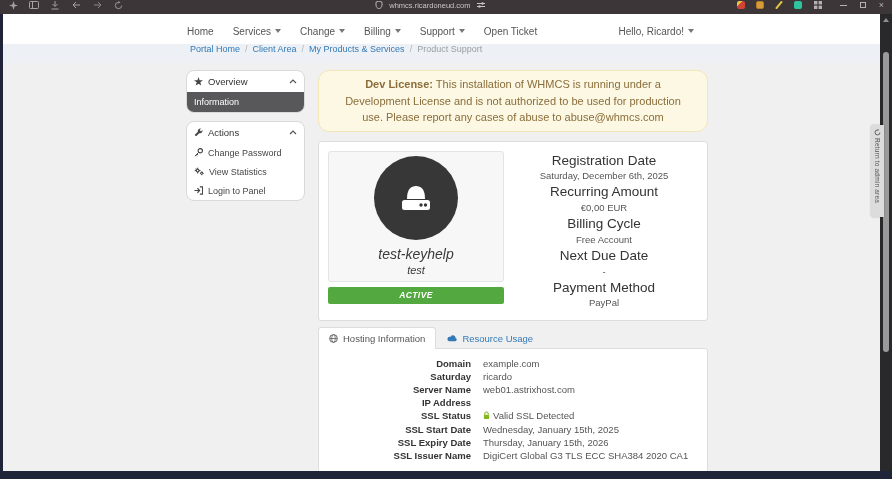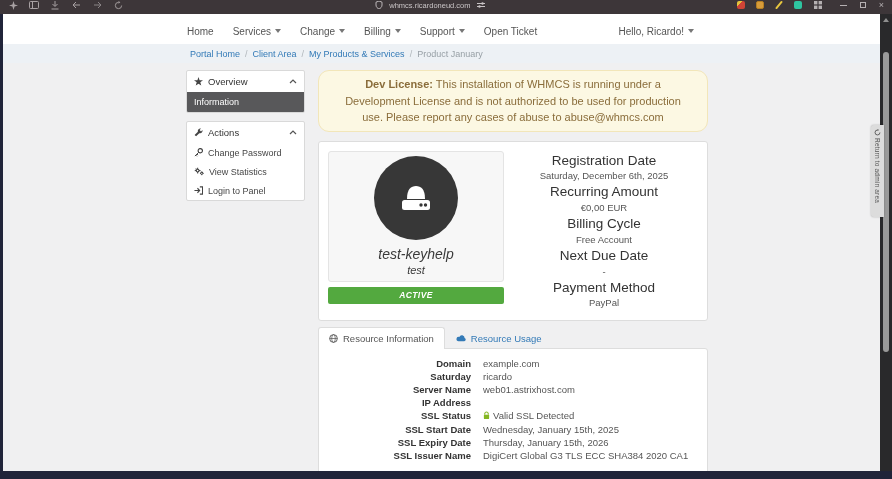--- a/index.html
+++ b/index.html
@@ -33,31 +33,31 @@
   .scroll-up { position:absolute; top:4px; left:3px; width:0; height:0;
                border-left:3px solid transparent; border-right:3px solid transparent; border-bottom:4px solid #8f8f8f; }
   .scroll-thumb { position:absolute; top:38px; right:3px; width:6px; height:300px; background:#9a9a9a; border-radius:3px; }
 
   
   .navbar { height:30px; background:#fff; display:flex; align-items:center; justify-content:space-between;
             padding:4px 198px 0 184px; }
   .nav-left { display:flex; gap:19px; }
   .nav-item { display:flex; align-items:center; gap:4px; font-size:10px; color:#555; cursor:pointer; white-space:nowrap; }
   .caret { width:0; height:0; border-left:3px solid transparent; border-right:3px solid transparent; border-top:4px solid #777; }
-  .breadcrumbbar { height:19px; background:#edf1f5; display:flex; align-items:center; gap:5px;
+  .breadcrumbbar { height:19px; background:#edf1f5; display:flex; align-items:flex-start; gap:5px;
                    padding-left:187px; font-size:9px; color:#98a0a6; }
   .crumb-link { color:#337ab7; cursor:pointer; }
   .crumb-sep { color:#b0b6bb; }
 
   
   .container { position:absolute; left:183px; top:56px; width:522px; display:flex; gap:13px; }
   .sidebar { width:119px; flex-shrink:0; }
   .main { width:390px; }
 
-  .panel { background:#fff; border:1px solid #d9d9d9; border-radius:2px; margin-bottom:8px; overflow:hidden; }
+  .panel { background:#fff; border:1px solid #d9d9d9; border-radius:8px; margin-bottom:8px; overflow:hidden; }
   .panel-head { display:flex; align-items:center; gap:5px; padding:5px 7px; font-size:9.5px; color:#333; }
   .panel-head .chev { margin-left:auto; color:#555; display:flex; }
   .side-active { background:#58585a; color:#fff; font-size:9px; padding:5px 7px; cursor:pointer; }
   .action-item { display:flex; align-items:center; gap:5px; padding:4.5px 7px; font-size:9px; color:#464646; cursor:pointer; }
   .action-item svg { flex-shrink:0; color:#444; }
 
   .alert-warn { background:#fcf8e3; border:1px solid #f2e6b9; border-radius:11px; color:#8a6d3b;
                 font-size:11px; line-height:1.5; text-align:center; padding:5px 16px; margin-bottom:9px; }
 
   .product-panel { background:#fff; border:1px solid #ddd; border-radius:3px; padding:9px; display:flex; gap:6px; margin-bottom:6px; }
@@ -204,21 +204,21 @@
       </span>
   </div>
 
   <div class="breadcrumbbar">
     <span class="crumb-link">Portal Home</span>
     <span class="crumb-sep">/</span>
     <span class="crumb-link">Client Area</span>
     <span class="crumb-sep">/</span>
     <span class="crumb-link">My Products &amp; Services</span>
     <span class="crumb-sep">/</span>
-    <span>Product January</span>
+    <span>Product Support</span>
   </div>
 
   <div class="container">
 
     <div class="sidebar">
       <div class="panel">
         <div class="panel-head">
           <svg width="9" height="9" viewBox="0 0 10 10">
               <path d="M5 0 L6.2 3.5 L10 3.6 L7 5.9 L8.1 9.5 L5 7.4 L1.9 9.5 L3 5.9 L0 3.6 L3.8 3.5 Z" fill="#444"></path>
             </svg>
@@ -311,21 +311,21 @@
         </div>
       </div>
 
       <div class="tabs-row">
         <div class="tab active">
           <svg width="9" height="9" viewBox="0 0 10 10">
               <circle cx="5" cy="5" r="4.3" fill="none" stroke="#555"></circle>
               <ellipse cx="5" cy="5" rx="2" ry="4.3" fill="none" stroke="#555" stroke-width="0.8"></ellipse>
               <line x1="0.7" y1="5" x2="9.3" y2="5" stroke="#555" stroke-width="0.8"></line>
             </svg>
-          <span>Resource Information</span>
+          <span>Hosting Information</span>
         </div>
         <div class="tab inactive">
           <svg width="10" height="8" viewBox="0 0 11 8">
               <path d="M3 7.5 A2.4 2.4 0 1 1 3.6 2.8 A3.1 3.1 0 0 1 9.5 4 A1.8 1.8 0 0 1 9 7.5 Z" fill="#337ab7"></path>
             </svg>
           <span>Resource Usage</span>
         </div>
       </div>
 
       <div class="tab-panel">

